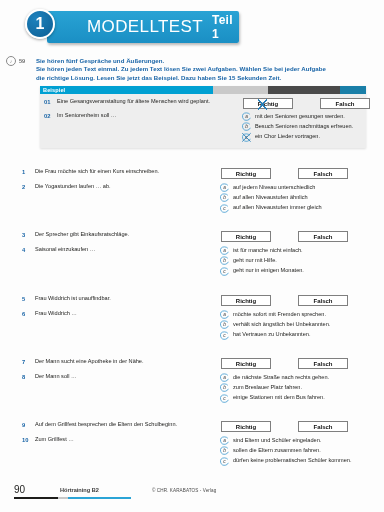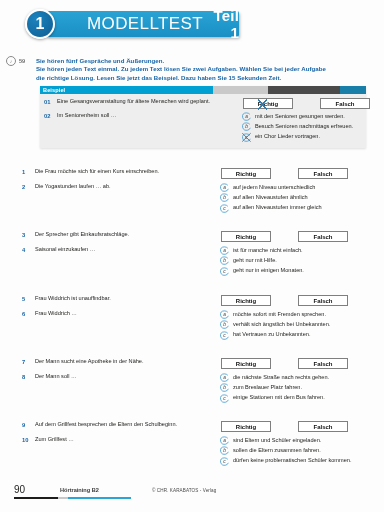--- a/index.html
+++ b/index.html
@@ -17,36 +17,36 @@
     padding:0;
   }
 
   
   .header{
     position:absolute;left:25px;top:9px;
     height:30px;width:214px;
   }
   .header-bar{
     position:absolute;left:22px;top:2px;
-    width:192px;height:26px;
+    width:192px;height:32px;
     background:linear-gradient(180deg,#29a3d4 0%,#1a8fc4 100%);
     border-radius:2px;
     box-shadow:1px 2px 3px rgba(0,0,0,.28);
-    display:flex;align-items:center;text-align:right;
+    display:flex;align-items:center;
   }
   .header-title{
     color:#ffffff;
     font-size:17px;
     letter-spacing:.4px;
     margin-left:40px;
     font-weight:400;
   }
   .header-part{
     color:#ffffff;
-    font-size:15px;
+    font-size:12px;
     font-weight:bold;
     margin-left:9px;
     letter-spacing:.2px;
   }
   .header-circle{
     position:absolute;left:0;top:0;
     width:30px;height:30px;border-radius:50%;
     background:radial-gradient(circle at 35% 30%,#1d82bd 0%,#0d5e93 100%);
     border:2px solid #ffffff;
     box-shadow:0 1px 3px rgba(0,0,0,.35);

